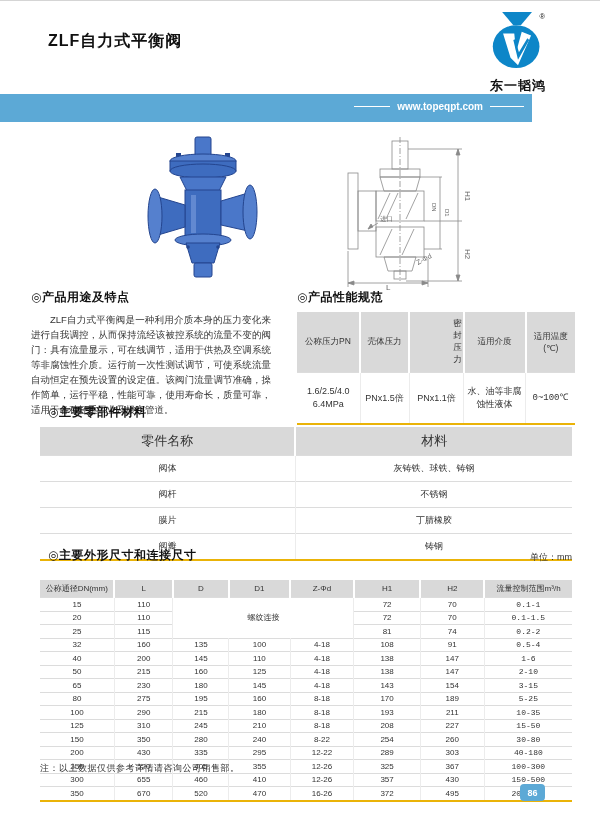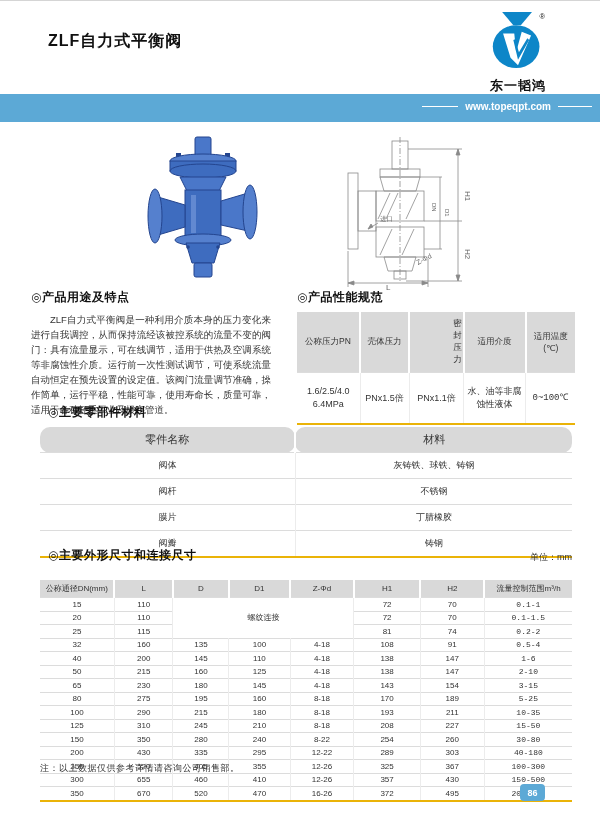--- a/index.html
+++ b/index.html
@@ -6,21 +6,21 @@
   .page{
     position:relative;width:600px;height:819px;margin:0 auto;background:#fff;
     font-family:"Liberation Sans","DejaVu Sans",sans-serif;color:#222;overflow:hidden;
     border-top:1px solid #d5d5d5;box-sizing:border-box;
   }
   
   .page-title{position:absolute;top:30px;left:48px;font-size:16px;font-weight:bold;letter-spacing:1px;color:#111;}
   .logo-block{position:absolute;top:10px;right:50px;width:64px;text-align:center;}
   .brand-name{font-size:13px;font-weight:bold;color:#111;letter-spacing:1px;margin-top:2px;white-space:nowrap;}
   
-  .banner{position:absolute;top:93px;left:0;width:600px;height:28px;background:#5CA9D6;}
+  .banner{position:absolute;top:93px;left:0;width:532px;height:28px;background:#5CA9D6;}
   .banner-line{position:absolute;top:7px;right:8px;display:flex;align-items:center;color:#fff;font-size:10px;font-weight:bold;}
   .dash{height:0;border-top:1px solid #fff;display:inline-block;}
   .dash-l{width:36px;margin-right:7px;}
   .dash-r{width:34px;margin-left:7px;}
   
   .photo{position:absolute;top:134px;left:138px;width:130px;height:146px;}
   .drawing{position:absolute;top:130px;left:328px;width:160px;height:160px;}
   
   .sec-title{font-size:12px;font-weight:bold;color:#111;letter-spacing:0.5px;}
   
@@ -37,21 +37,21 @@
   .specs{position:absolute;top:288px;left:297px;width:278px;}
   .specs table{margin-top:6px;}
   .specs th{font-size:8.5px;padding:6px 1px;}
   .specs td{font-size:9px;padding:4px 1px;height:42px;white-space:pre-line;line-height:13px;}
   .specs th:nth-child(1){width:23%;} .specs th:nth-child(2){width:18%;}
   .specs th:nth-child(3){width:18%;padding-left:43px;} .specs th:nth-child(4){width:23%;} .specs th:nth-child(5){width:18%;}
   
   .materials{position:absolute;top:403px;left:40px;width:532px;}
   .materials .sec-title{margin-left:8px;}
   .materials table{margin-top:6px;}
-  .materials th{font-size:11px;padding:5px 2px;border-radius:10px;}
+  .materials th{font-size:13px;padding:5px 2px;}
   .materials td{font-size:9px;padding:6px 2px;}
   .materials th:nth-child(1),.materials td:nth-child(1){width:48%;}
   
   .dimensions{position:absolute;top:546px;left:40px;width:532px;}
   .dim-head{display:flex;justify-content:space-between;align-items:flex-end;}
   .dim-head .sec-title{margin-left:8px;}
   .unit-note{font-size:9px;color:#333;}
   .dimensions table{margin-top:16px;}
   .dimensions th{font-size:8px;padding:3px 1px;}
   .dimensions td{font-size:8px;padding:1.5px 1px;line-height:9.5px;}

